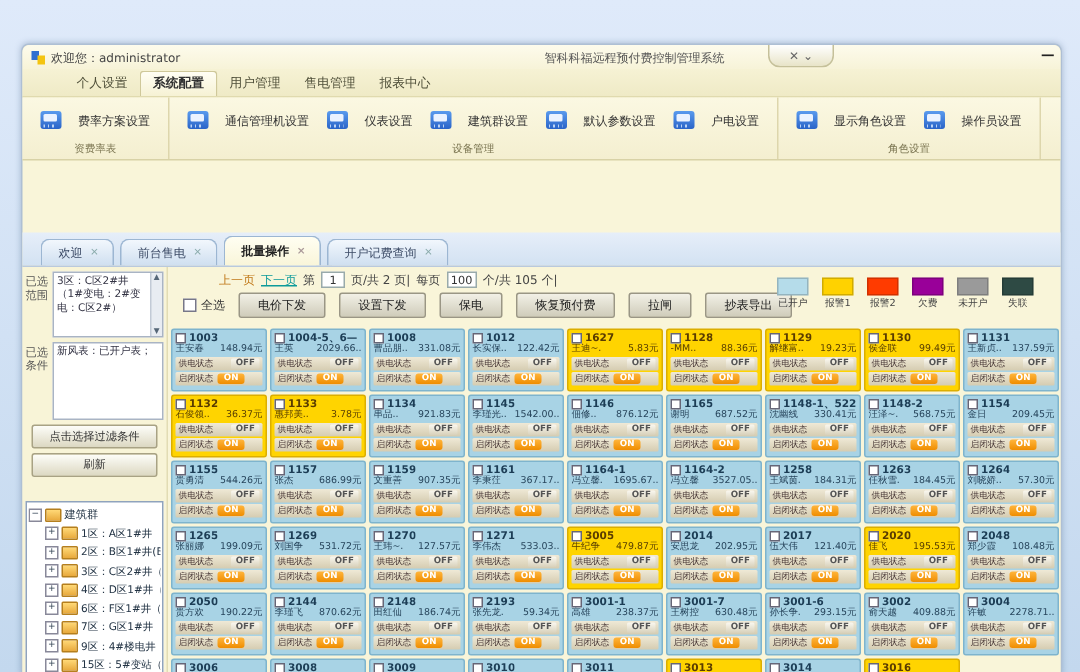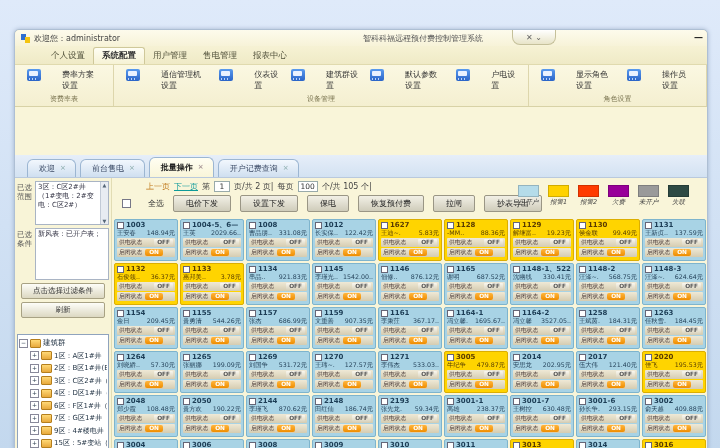--- a/index.html
+++ b/index.html
@@ -15,21 +15,21 @@
   .collapse-pill{position:absolute;left:497px;top:0;width:42px;height:14px;background:linear-gradient(#fff,#e8e4c8);border:1px solid #c5c09a;border-top:none;border-radius:0 0 8px 8px;display:flex;align-items:center;justify-content:center;gap:4px;font-size:8px;color:#666;}
   .minbtn{position:absolute;right:4px;top:2px;font-size:9px;font-weight:bold;color:#222;line-height:10px;}
   
   .menurow{height:18px;background:linear-gradient(#f6f2d4,#efeac6);display:flex;align-items:flex-end;padding:0 28px;border-bottom:1px solid #e0daae;}
   .menu-item{font-size:8.5px;color:#50503a;padding:2px 8px 2px 8px;}
   .menu-item.active{background:linear-gradient(#fffef4,#f6f2d4);border:1px solid #cfc89a;border-bottom:none;border-radius:3px 3px 0 0;font-weight:bold;color:#333;}
   
   .ribbon{height:41px;background:linear-gradient(#fbf8e2,#f4efd0);display:flex;border-bottom:1px solid #d8d2a6;}
   .rgroup{display:flex;flex-direction:column;border-right:1px solid #ddd6ac;padding:2px 4px 0 4px;}
   .rbtns{flex:1;display:flex;align-items:center;gap:8px;padding:0 6px;}
-  .rbtn{display:flex;align-items:flex-start;gap:21px;font-size:8px;color:#333;padding:2px 2px;border-radius:2px;}
+  .rbtn{display:flex;align-items:center;gap:11px;font-size:8px;color:#333;padding:2px 2px;border-radius:2px;}
   .ricon{width:14px;height:12px;background:linear-gradient(#5a9bee,#2a64c8);border-radius:2px;position:relative;flex:none;}
   .ricon:before{content:"";position:absolute;left:2px;top:2px;width:9px;height:5px;background:#eaf2ff;border-radius:1px;}
   .ricon:after{content:"";position:absolute;left:2px;bottom:1px;width:9px;height:2px;background:repeating-linear-gradient(90deg,#bcd4f6 0 1px,transparent 1px 3px);}
   .rlabel{text-align:center;font-size:7px;color:#7a7450;padding:1px 0 2px;}
   
   .tabstrip{height:20px;background:linear-gradient(#e6eef9,#d3e2f2);display:flex;align-items:flex-end;padding:2px 12px 0;gap:4px;border-bottom:1px solid #b9c9dd;margin-top:48px;}
   .tab{display:flex;align-items:center;gap:5px;font-size:8px;color:#3c4b66;background:linear-gradient(#f2f7fd,#cfdff0);border:1px solid #9cb6d2;border-bottom:none;border-radius:6px 6px 0 0;padding:2px 9px 2px 11px;height:13px;}
   .tab.active{background:#fdfaе6;background:linear-gradient(#fffef2,#f9f5d9);font-weight:bold;color:#222;height:15px;}
   .tab-close{font-size:7px;color:#8aa;line-height:7px;}
   .tab.active .tab-close{color:#a99;}
@@ -48,24 +48,24 @@
   .expander{width:7px;height:7px;flex:none;border:1px solid #889;background:#fff;font-size:6px;line-height:5px;text-align:center;color:#345;}
   .foldericon{width:9px;height:7px;flex:none;background:linear-gradient(#ffd977,#e8a93c);border:1px solid #b57f1d;border-radius:1px;}
   .indent{width:8px;flex:none;border-left:1px dotted #aab;}
   
   .main{flex:1;position:relative;background:#f9f5d9;}
   .pagerow{display:flex;align-items:center;gap:4px;font-size:8px;color:#444;padding:3px 0 1px 34px;}
   .pg-prev{color:#c07818;}
   .pg-next{color:#0d9a9a;text-decoration:underline;}
   .pg-input{background:#fff;border:1px solid #9aa;font-size:7.5px;padding:0 2px;color:#333;min-width:10px;text-align:center;display:inline-block;}
   .toolbar{display:flex;align-items:center;gap:9px;padding:2px 0 3px 10px;font-size:8px;}
-  .selectall{display:flex;align-items:center;gap:17px;color:#333;}
+  .selectall{display:flex;align-items:center;gap:3px;color:#333;}
   .checkbox{width:7px;height:7px;background:#fff;border:1px solid #778;flex:none;}
   .tbtn{background:linear-gradient(#f2f0e6,#cfccba);border:1px solid #9a9685;border-radius:2px;font-size:8px;color:#222;padding:2px 12px;}
-  .legend{position:absolute;right:18px;top:7px;display:flex;gap:9px;font-style:italic;}
+  .legend{position:absolute;right:18px;top:7px;display:flex;gap:9px;}
   .legend-item{display:flex;flex-direction:column;align-items:center;gap:1px;font-size:6.5px;color:#444;}
   .legend-swatch{width:19px;height:10px;border:1px solid rgba(0,0,0,.18);}
   
   .gridwrap{padding:4px 0 0 2px;}
   .cardgrid{display:grid;grid-template-columns:repeat(9,64px);grid-auto-rows:42px;gap:2px;}
   .card{border-radius:2px;padding:1px 2px;box-sizing:border-box;overflow:hidden;position:relative;}
   .card.blue{background:#a8d3e5;border:1px solid #7eb4cd;}
   .card.yellow{background:#ffd400;border:1px solid #dcae00;}
   .c-head{display:flex;align-items:center;gap:2px;height:8px;}
   .c-cb{width:5px;height:5px;background:#fff;border:1px solid #667;flex:none;}
@@ -613,38 +613,20 @@
                 <span class="chip-off">OFF</span>
               </div>
               <div class="c-status">
                 <span class="lbl">启闭状态</span>
                 <span class="chip-on">ON</span>
               </div>
             </div>
             <div class="card blue">
               <div class="c-head">
                 <span class="c-cb"></span>
-                <span class="c-id">1148-3</span>
-              </div>
-              <div class="c-sub">
-                <span class="c-name">汪泽~.</span>
-                <span class="c-bal">624.64元</span>
-              </div>
-              <div class="c-status">
-                <span class="lbl">供电状态</span>
-                <span class="chip-off">OFF</span>
-              </div>
-              <div class="c-status">
-                <span class="lbl">启闭状态</span>
-                <span class="chip-on">ON</span>
-              </div>
-            </div>
-            <div class="card blue">
-              <div class="c-head">
-                <span class="c-cb"></span>
                 <span class="c-id">1154</span>
               </div>
               <div class="c-sub">
                 <span class="c-name">金日</span>
                 <span class="c-bal">209.45元</span>
               </div>
               <div class="c-status">
                 <span class="lbl">供电状态</span>
                 <span class="chip-off">OFF</span>
               </div>

